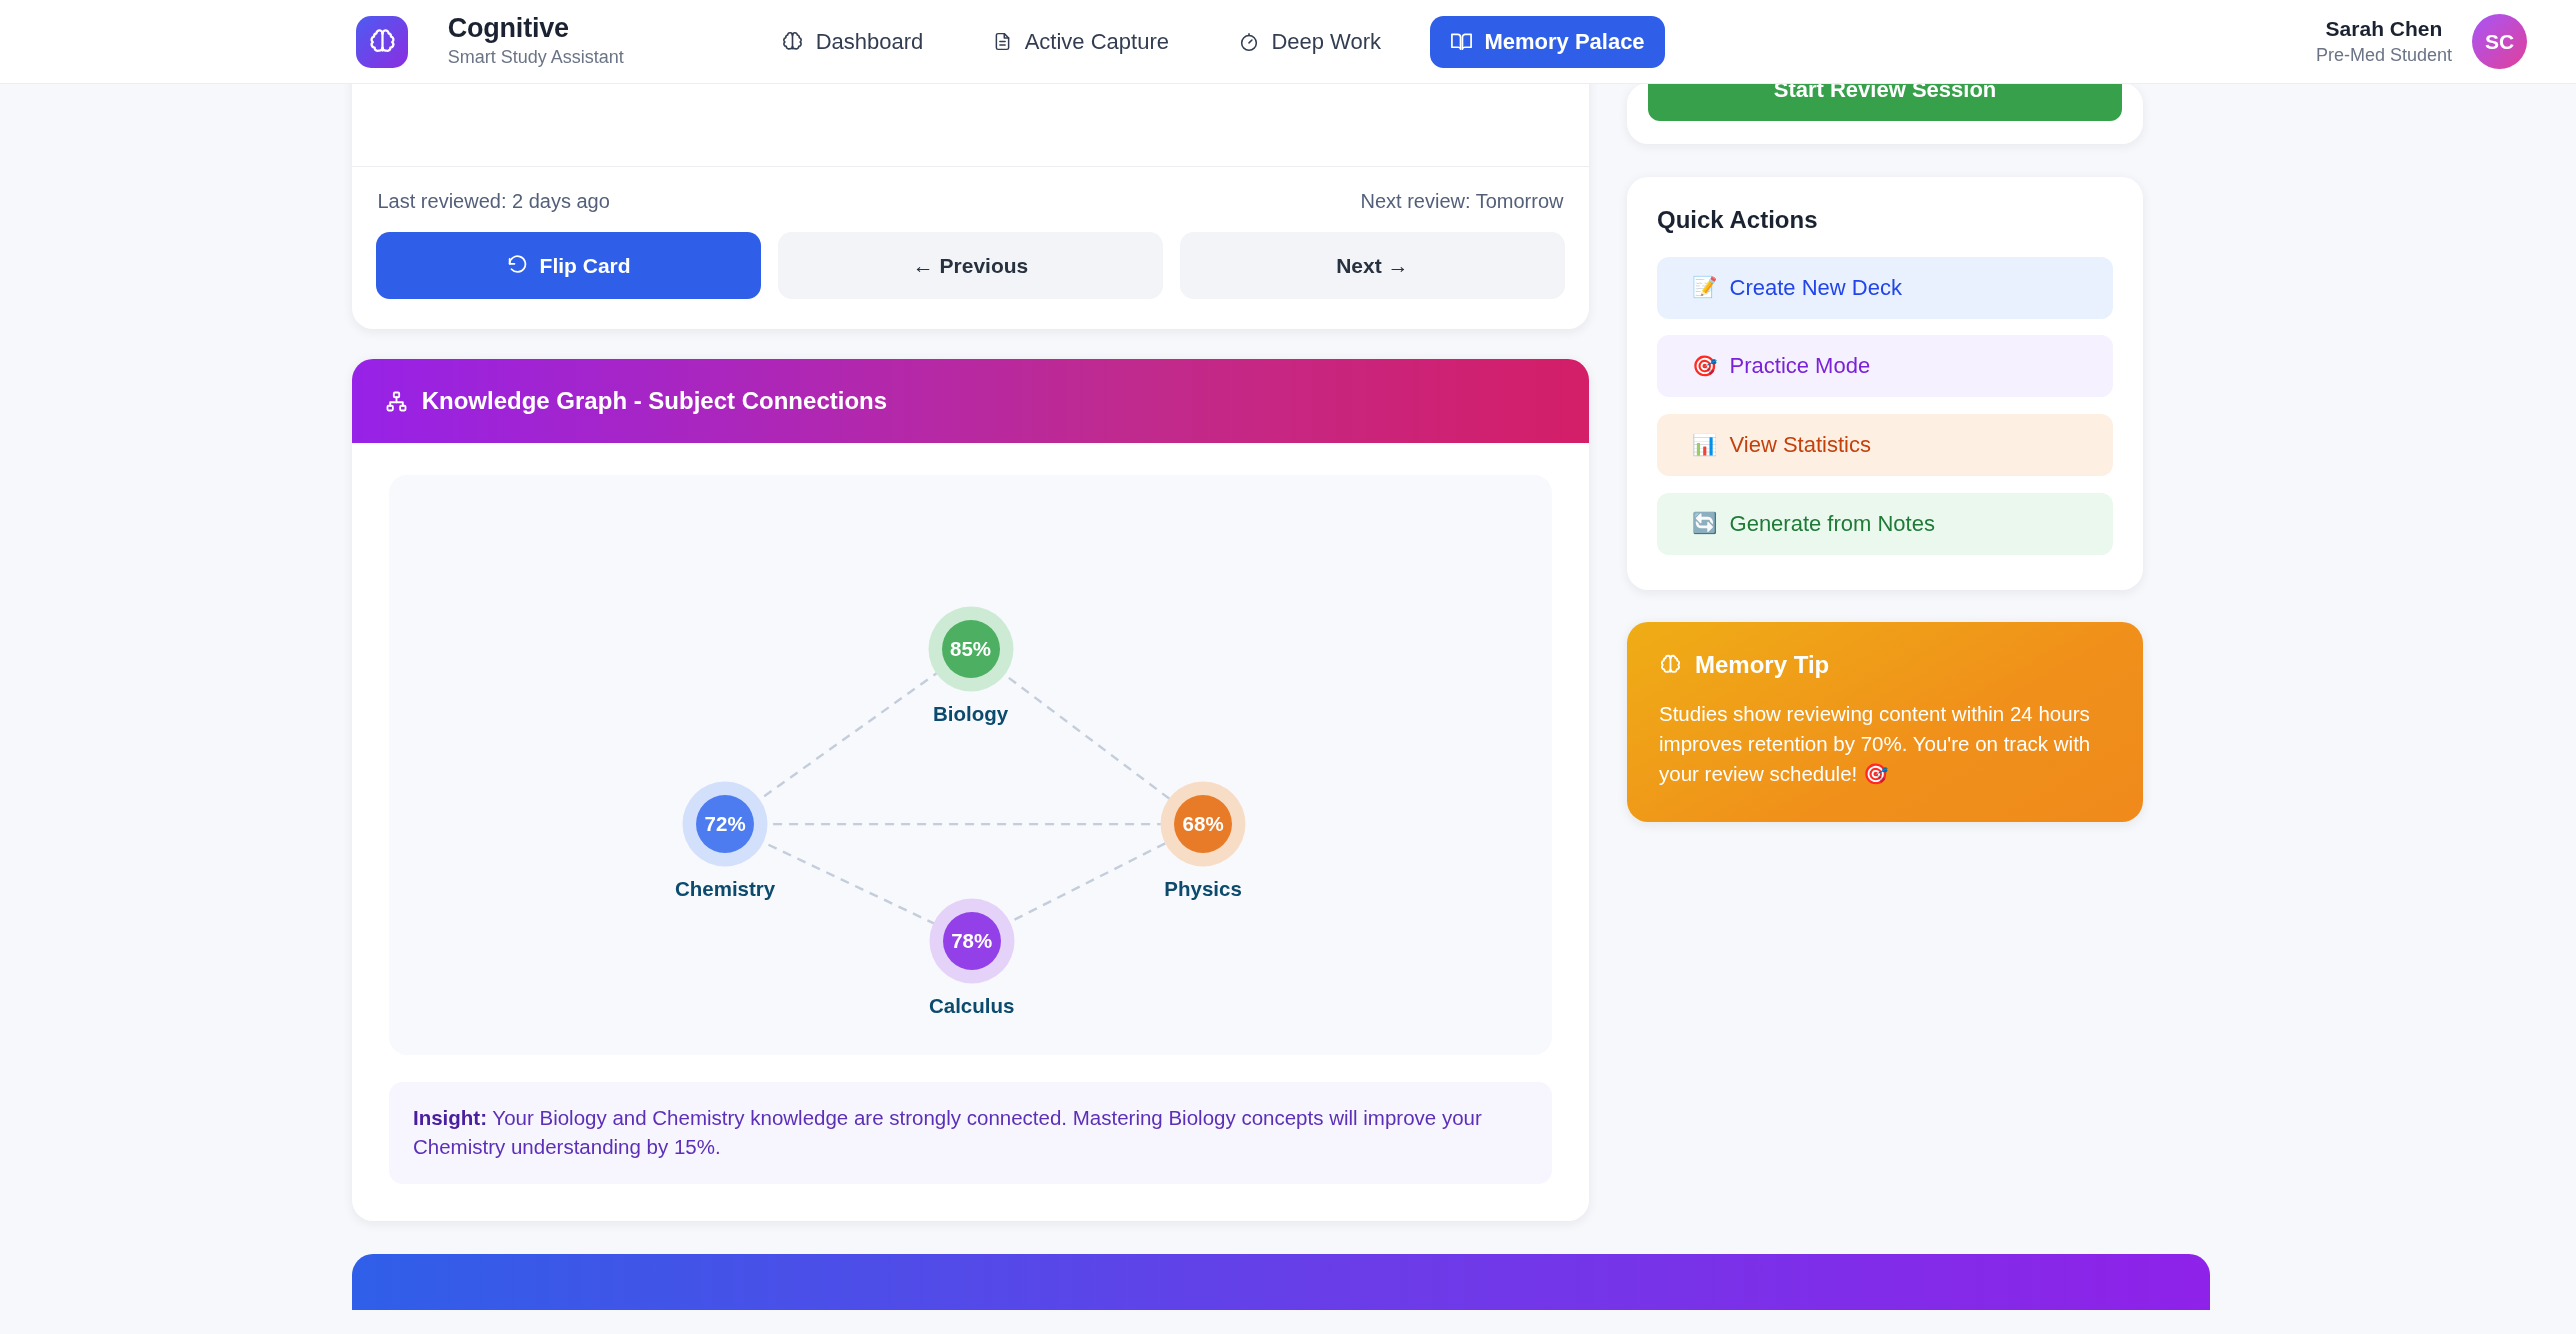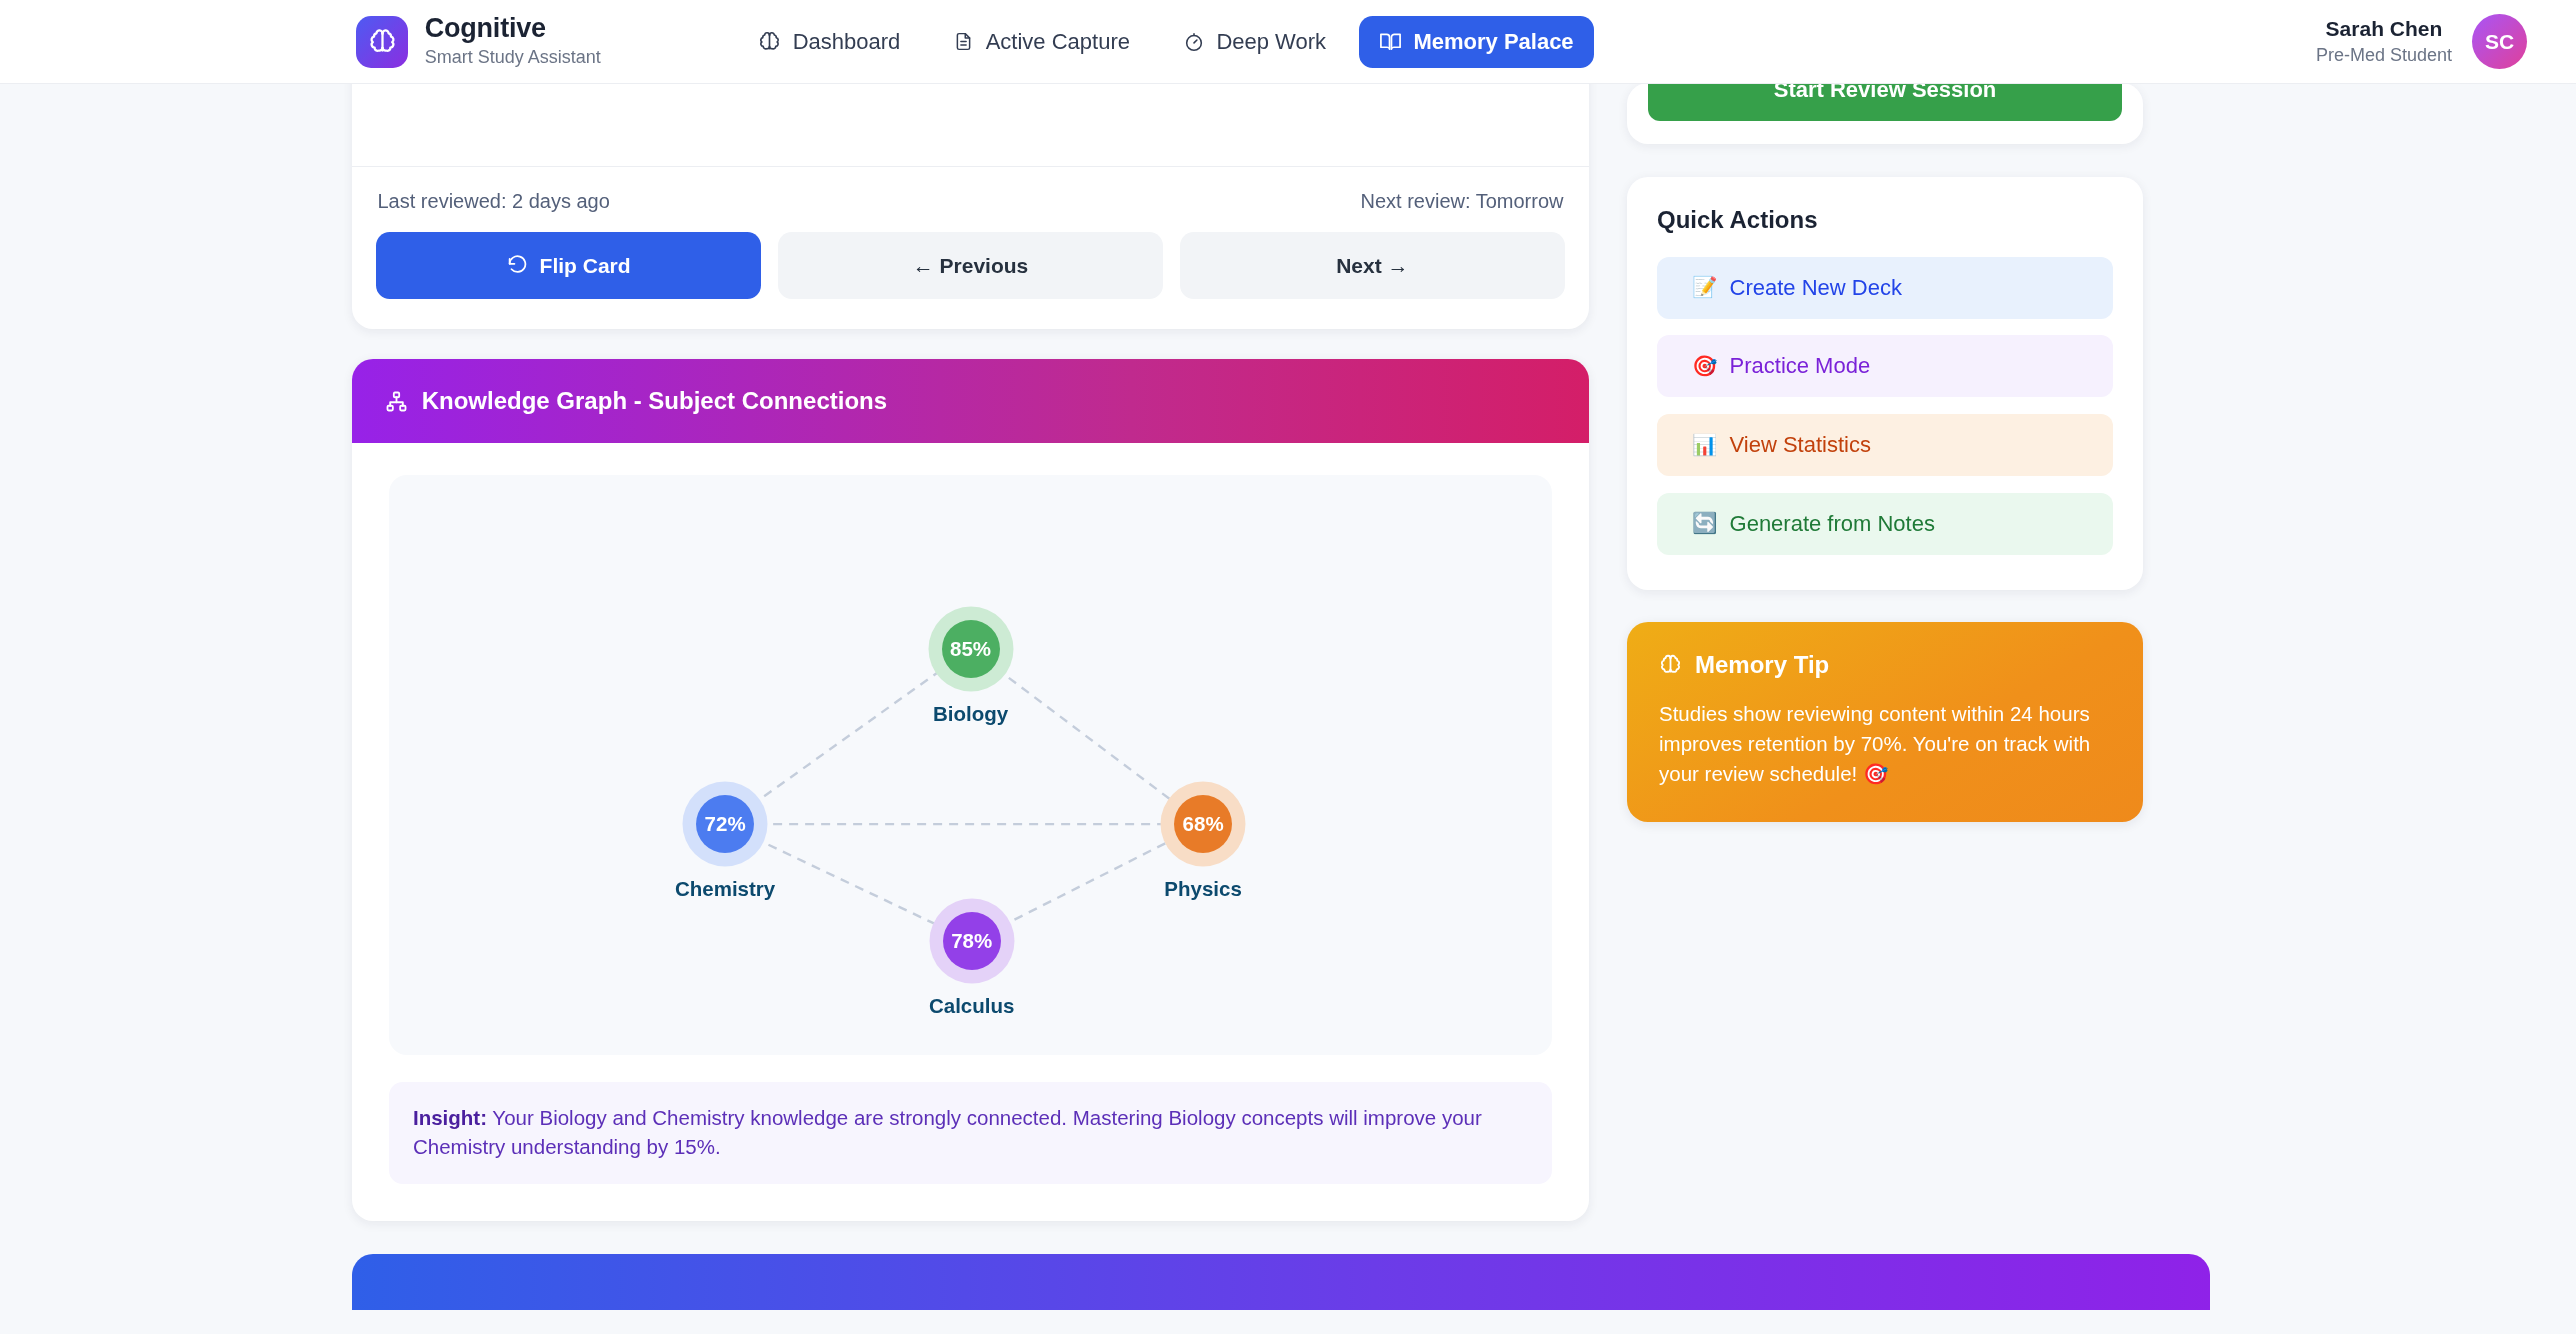--- a/index.html
+++ b/index.html
@@ -18,25 +18,25 @@
     display: flex; align-items: center;
     z-index: 50;
   }
   .brand { display: flex; align-items: center; gap: 16.7px; margin-left: 356px; }
   .brand-logo {
     width: 52px; height: 52px; border-radius: 15px;
     background: linear-gradient(135deg, #4e5bf2 0%, #8b2ee0 100%);
     display: flex; align-items: center; justify-content: center;
     flex: 0 0 auto;
   }
-  .brand-text { display: flex; flex-direction: column; justify-content: center; }
+  .brand-text { display: flex; flex-direction: column; justify-content: center; margin-left: 23px; }
   .brand-title { font-size: 27px; font-weight: bold; color: #1b2333; line-height: 1.18; letter-spacing: -0.2px; }
   .brand-sub { font-size: 18px; color: #6b7486; line-height: 1.3; margin-top: 1.5px; }
 
-  .navlinks { display: flex; align-items: center; gap: 12px; margin-left: 137px; justify-content: space-between; }
+  .navlinks { display: flex; align-items: center; gap: 28px; margin-left: 137px; justify-content: space-between; }
   .navitem {
     display: flex; align-items: center; gap: 11.4px;
     padding: 13px 20.5px; border-radius: 13.7px;
     font-size: 22px; color: #333d52; font-weight: 500;
     white-space: nowrap; cursor: pointer;
   }
   .navitem.active { background: #2f5fe8; color: #ffffff; font-weight: bold; }
   .navitem svg { display: block; flex: 0 0 auto; }
 
   .user { display: flex; align-items: center; gap: 20px; margin-left: auto; margin-right: 49px; }

